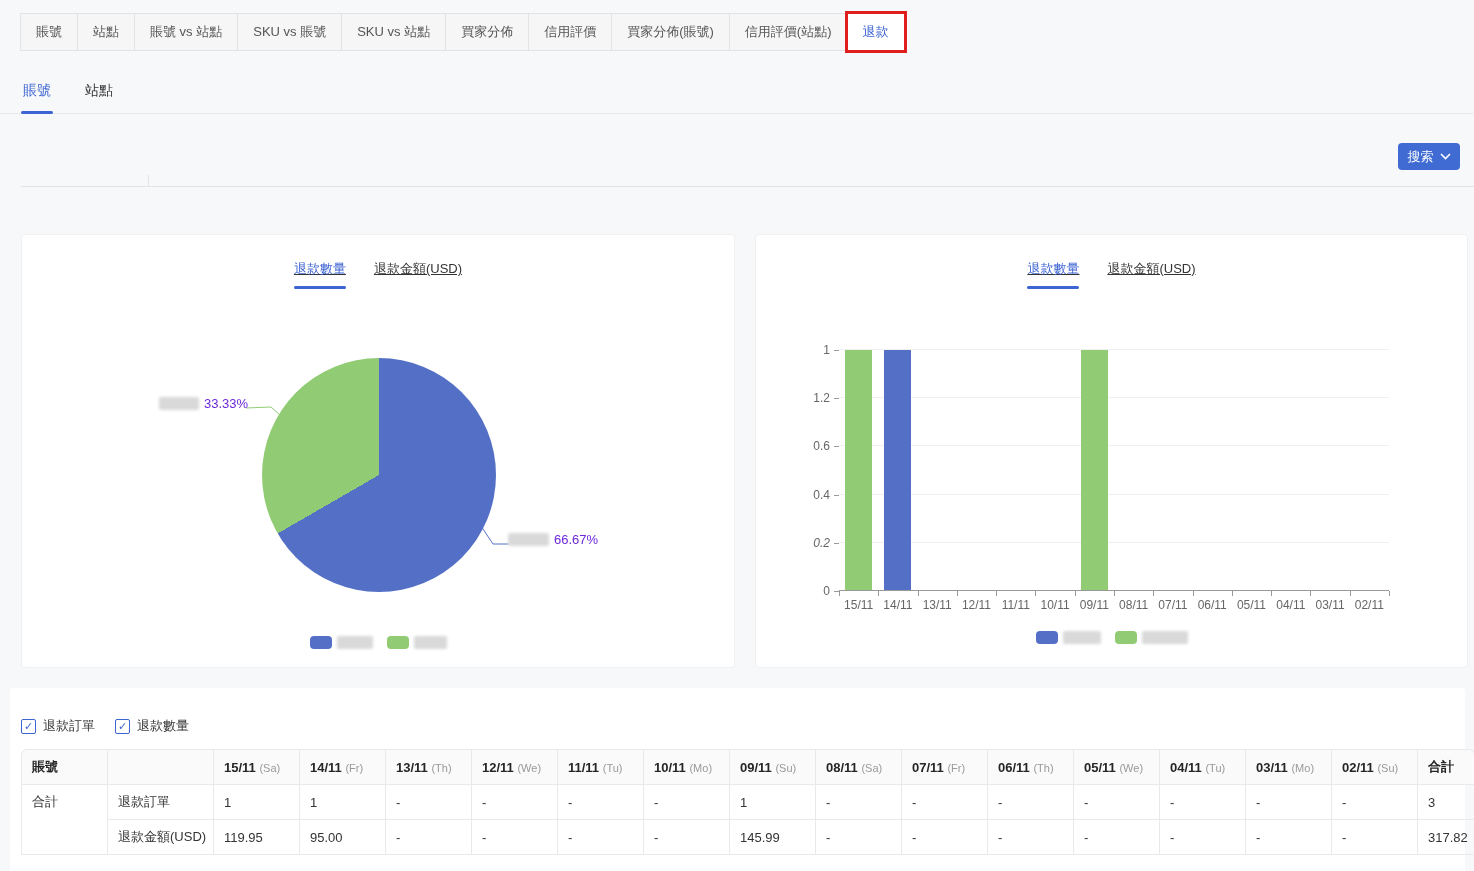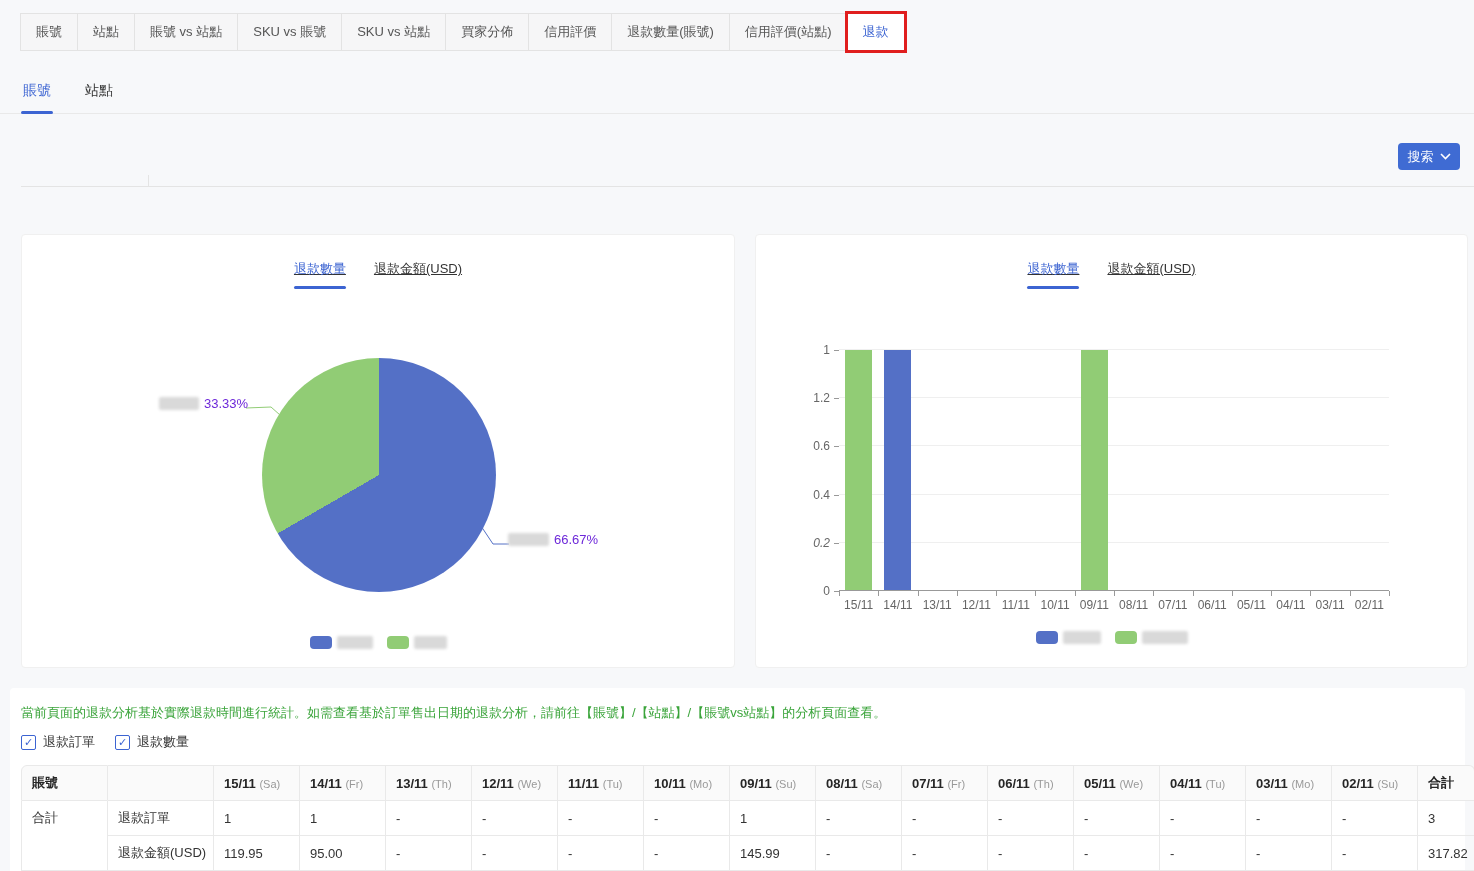--- a/index.html
+++ b/index.html
@@ -98,21 +98,21 @@
 <body>
 
 <div class="top-tabs" id="top-tabs">
     <div class="top-tab">賬號</div>
     <div class="top-tab">站點</div>
     <div class="top-tab">賬號 vs 站點</div>
     <div class="top-tab">SKU vs 賬號</div>
     <div class="top-tab">SKU vs 站點</div>
     <div class="top-tab">買家分佈</div>
     <div class="top-tab">信用評價</div>
-    <div class="top-tab">退款數量(賬號)</div>
+    <div class="top-tab">買家分佈(賬號)</div>
     <div class="top-tab">信用評價(站點)</div>
     <div class="top-tab active annotated">退款</div>
   </div>
 
 <div class="sub-tabs" id="sub-tabs">
     <div class="sub-tab active">賬號</div>
     <div class="sub-tab">站點</div>
   </div>
 
 <div class="filter-fields">
@@ -221,21 +221,20 @@
         <span class="blur-blob" style="width: 38px;"></span>
       </div>
       <div class="legend-item">
         <span class="legend-marker" style="background: rgb(145, 204, 117);"></span>
         <span class="blur-blob" style="width: 46px;"></span>
       </div>
     </div>
 </div>
 
 <div id="card-table">
-  <div class="note">當前頁面的退款分析基於實際退款時間進行統計。如需查看基於訂單售出日期的退款分析，請前往【賬號】/【站點】/【賬號vs站點】的分析頁面查看。</div>
   <div class="checks" id="checks">
       <label class="check-item">
         <span class="checkbox">✓</span>
         <span>退款訂單</span>
       </label>
       <label class="check-item">
         <span class="checkbox">✓</span>
         <span>退款數量</span>
       </label>
     </div>

